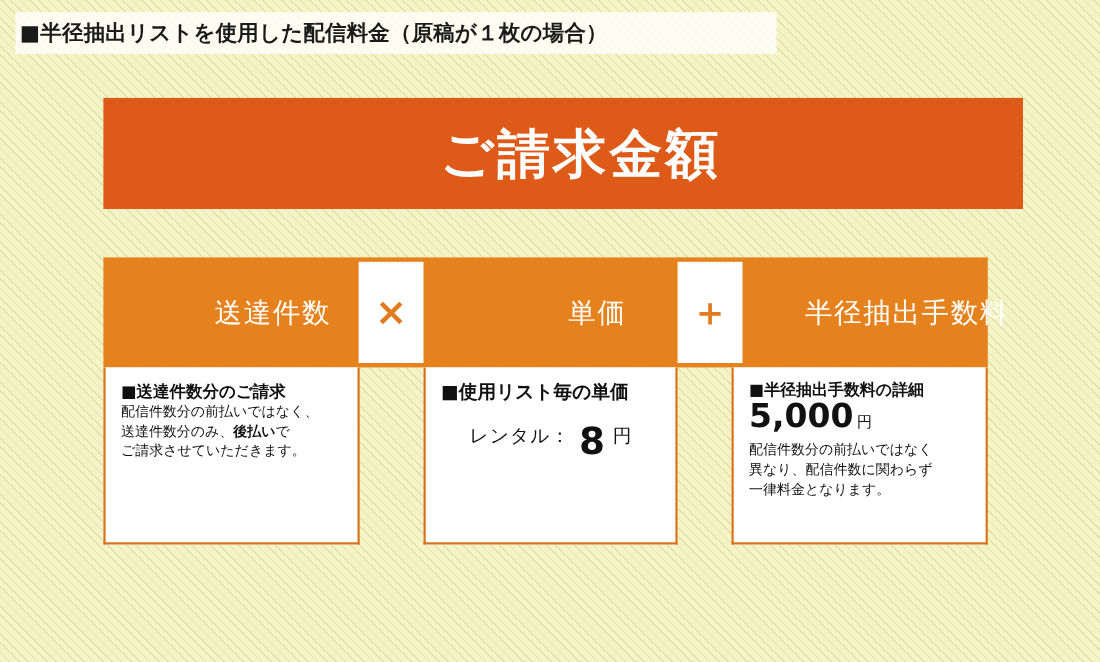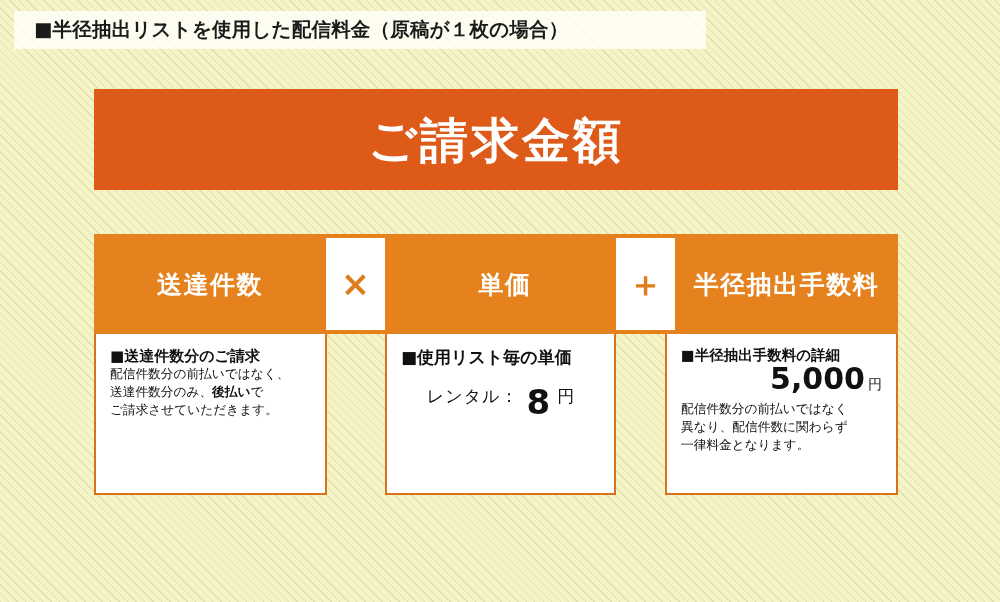--- a/index.html
+++ b/index.html
@@ -45,36 +45,37 @@
     height: 38px;
     background: rgba(255, 255, 252, 0.80);
     display: flex;
     align-items: center;
   }
   #title-text {
     font-size: 19.5px;
     font-weight: bold;
     color: #1a1a1a;
     letter-spacing: 0.2px;
-    padding-left: 20px;
+    padding-left: 4px;
     white-space: nowrap;
     line-height: 1;
   }
 
   
   #banner {
     position: absolute;
     left: 94px;
     top: 89px;
     width: 804px;
     height: 101px;
     background: #dd5a18;
     display: flex;
     align-items: center;
     justify-content: center;
+    padding-left: 32px;
   }
   #banner-text {
     color: #ffffff;
     font-size: 48px;
     font-weight: bold;
     letter-spacing: 3px;
     line-height: 1;
   }
 
   
@@ -107,23 +108,24 @@
 
   .col-head {
     position: absolute;
     top: 0;
     height: 100px;
     display: flex;
     align-items: center;
     justify-content: center;
     color: #ffffff;
     font-size: 25px;
-    font-weight: bold;
+    font-weight: normal;
     letter-spacing: 1.5px;
     line-height: 1;
+    padding-left: 38px;
   }
   #col-head-0 { left: 0px;   width: 232px; }
   #col-head-1 { left: 291px; width: 240px; }
   #col-head-2 { left: 581px; width: 223px; }
 
   
   .detail-box {
     position: absolute;
     top: 334px;
     height: 161px;
@@ -181,21 +183,21 @@
   }
   #box1-price-unit {
     font-size: 17px;
   }
 
   
   #box2-fee {
     text-align: center;
     display: flex;
     align-items: baseline;
-    justify-content: flex-end;
+    justify-content: flex-start;
     color: #111111;
     margin-bottom: 6px;
   }
   #box2-fee-value {
     font-size: 30px;
     font-weight: bold;
     letter-spacing: 0px;
     line-height: 1;
   }
   #box2-fee-unit {

